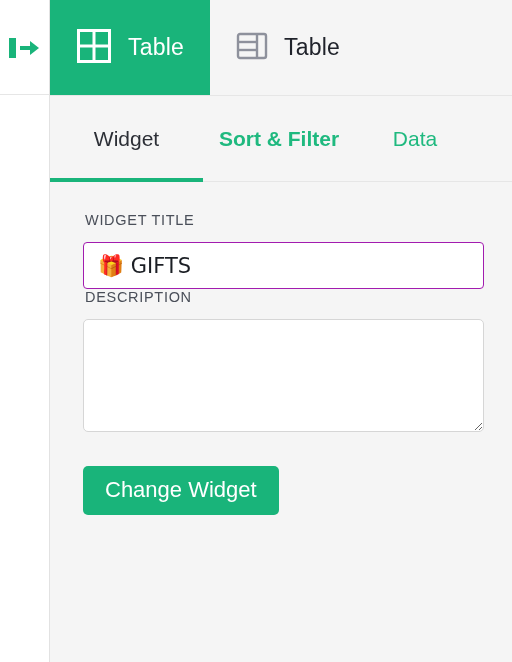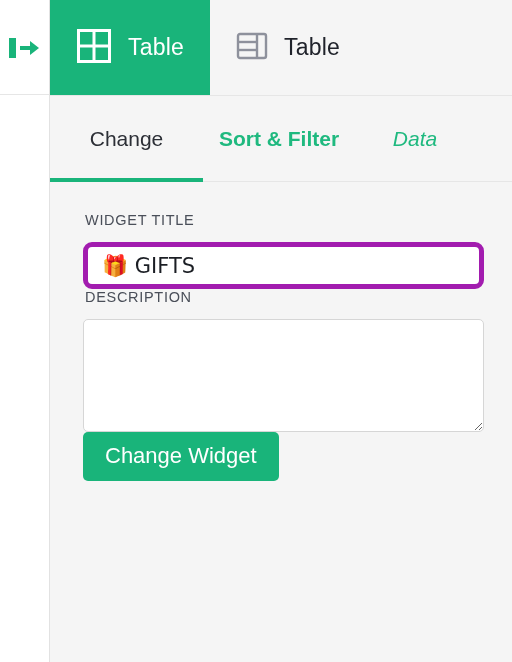--- a/index.html
+++ b/index.html
@@ -124,21 +124,20 @@
     color: #2c2f36;
   }
   .subtab-sortfilter {
     width: 152px;
     color: #1fb97f;
     font-weight: bold;
   }
   .subtab-data {
     width: 120px;
     color: #1fb97f;
-    font-style: italic;
   }
   .subtab.active::after {
     content: "";
     position: absolute;
     left: 0;
     right: 0;
     bottom: -1px;
     height: 4px;
     background: #19b47a;
   }
@@ -155,22 +154,22 @@
     margin: 0 0 14px 2px;
   }
   .field-label.second {
   }
 
   .text-input {
     display: block;
     width: 401px;
     height: 47px;
     box-sizing: border-box;
-    border: 5px solid #a21caf;
-    border-radius: 9px;
+    border: 1px solid #a21caf;
+    border-radius: 4px;
     background: #ffffff;
     font-family: "Liberation Sans", sans-serif;
     font-size: 21px;
     color: #1b1e24;
     padding: 0 14px;
     outline: none;
   }
   .text-area {
     display: block;
     width: 401px;
@@ -181,20 +180,21 @@
     background: #ffffff;
     font-family: "Liberation Sans", sans-serif;
     font-size: 19px;
     color: #1b1e24;
     padding: 10px 13px;
     outline: none;
     resize: both;
   }
 
   .primary-button {
+    margin-top: 34px;
     display: inline-block;
     background: #19b47a;
     color: #ffffff;
     border: none;
     border-radius: 5px;
     font-family: "Liberation Sans", sans-serif;
     font-size: 22px;
     padding: 13px 22px 14px 22px;
     cursor: pointer;
     line-height: 1;
@@ -244,21 +244,21 @@
       </span>
       <span class="tab-label">Table</span>
     </div>
 
   </div>
 
   <div class="panel">
 
     <div class="subtabs">
       <div class="subtab subtab-widget active">
-        <span>Change</span>
+        <span>Widget</span>
       </div>
       <div class="subtab subtab-sortfilter">
         <span>Sort &amp; Filter</span>
       </div>
       <div class="subtab subtab-data">
         <span>Data</span>
       </div>
     </div>
 
     <div class="form-body">

